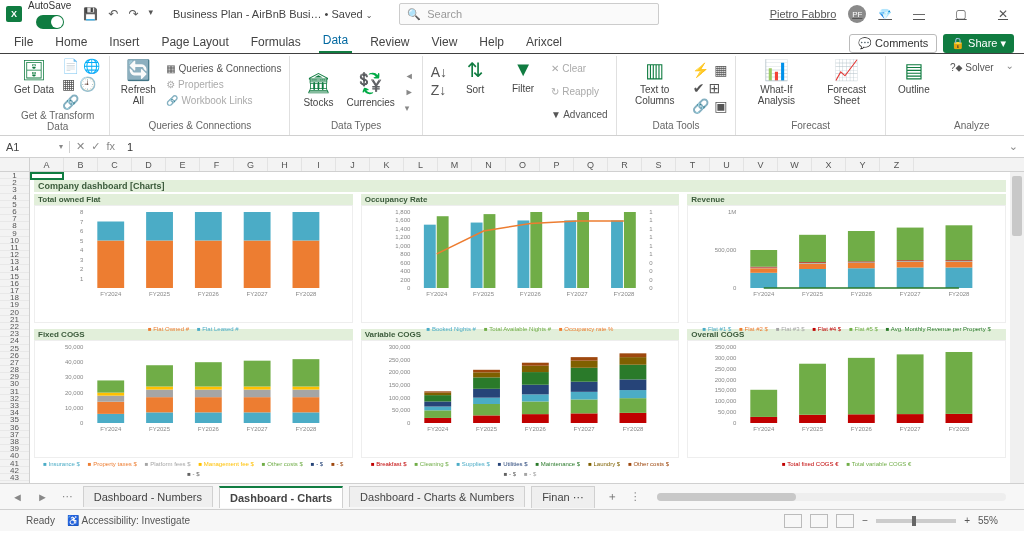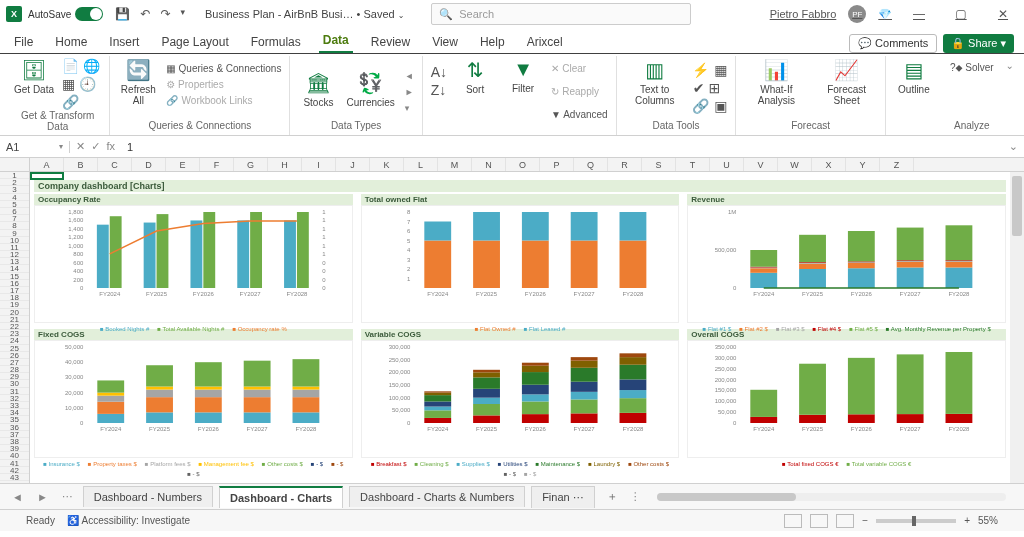--- a/index.html
+++ b/index.html
@@ -1,34 +1,34 @@
 <!DOCTYPE html>
 <html><head>
 <meta charset="utf-8">
 <style>
 * { box-sizing: border-box; margin: 0; padding: 0; font-family: "Segoe UI", sans-serif; }
 body { background: #fff; width: 1024px; height: 537px; overflow: hidden; font-size: 11px; color: #333; }
 
 
 .titlebar { height: 28px; display: flex; align-items: center; padding: 0 6px; gap: 6px; background: #fff; }
 .titlebar .xl-icon { width: 16px; height: 16px; background: #107c41; color: #fff; font-size: 9px; font-weight: bold; display: flex; align-items: center; justify-content: center; border-radius: 2px; }
-.autosave { display: flex; align-items: center; gap: 4px; font-size: 10px; }
+.autosave { display: flex; align-items: center; gap: 4px; font-size: 10px; flex-direction: column; }
 .toggle { width: 28px; height: 14px; background: #107c41; border-radius: 7px; position: relative; }
 .toggle::after { content: ""; position: absolute; right: 1px; top: 1px; width: 12px; height: 12px; background: #fff; border-radius: 50%; }
 .qat { display: flex; gap: 10px; margin-left: 6px; color: #555; font-size: 12px; }
 .docname { margin-left: 14px; font-size: 11px; color: #444; }
 .search { margin-left: 20px; width: 260px; height: 22px; border: 1px solid #ccc; border-radius: 2px; display: flex; align-items: center; padding: 0 8px; gap: 6px; color: #777; background: #fafafa; }
 .titlebar-right { margin-left: auto; display: flex; align-items: center; gap: 12px; font-size: 11px; color: #555; text-decoration: underline; }
 .avatar { width: 18px; height: 18px; border-radius: 50%; background: #8a8a8a; color: #fff; font-size: 8px; display: flex; align-items: center; justify-content: center; }
 .winbtn { width: 30px; text-align: center; font-size: 12px; }
 
 
 .ribtabs { height: 26px; display: flex; align-items: flex-end; padding: 0 10px; gap: 14px; font-size: 12px; border-bottom: 1px solid #404040; }
 .ribtabs .tab { padding: 4px 4px; cursor: pointer; color: #444; }
-.ribtabs .tab.active { color: #4d7c0f; border-bottom: 2px solid #107c41; font-weight: 700; }
+.ribtabs .tab.active { color: #0369a1; border-bottom: 2px solid #107c41; font-weight: 400; }
 .ribtabs-right { margin-left: auto; display: flex; gap: 6px; align-items: center; }
 .btn-comments { border: 1px solid #bbb; border-radius: 3px; padding: 2px 8px; font-size: 11px; background: #fff; }
 .btn-share { background: #107c41; color: #fff; border-radius: 3px; padding: 3px 8px; font-size: 11px; }
 
 
 .ribbon { height: 82px; border-bottom: 1px solid #d0d0d0; display: flex; padding: 2px 6px 0; gap: 0; font-size: 10px; color: #444; }
 .group { border-right: 1px solid #e0e0e0; padding: 2px 8px; display: flex; flex-direction: column; justify-content: space-between; }
 .group .body { display: flex; gap: 8px; align-items: flex-start; flex: 1; }
 .group .label { text-align: center; font-size: 10px; color: #666; padding-bottom: 2px; }
 .bigbtn { display: flex; flex-direction: column; align-items: center; gap: 2px; min-width: 40px; cursor: pointer; }
@@ -359,20 +359,51 @@
   <div class="cellA1"></div>
   <div class="scrollbar-v">
       <div class="thumb"></div>
     </div>
 
   <div class="dash">
     <div class="dashtitle">Company dashboard [Charts]</div>
 
     <div class="chartrow">
       <div class="chartcard">
+        <div class="ctitle">Total owned Flat</div>
+        <div class="plot" id="plot0"><svg viewBox="0 0 290 116">
+              <text x="35" y="74.5" font-size="6" fill="#888" text-anchor="end">1</text>
+              <text x="35" y="65" font-size="6" fill="#888" text-anchor="end">2</text>
+              <text x="35" y="55.5" font-size="6" fill="#888" text-anchor="end">3</text>
+              <text x="35" y="46" font-size="6" fill="#888" text-anchor="end">4</text>
+              <text x="35" y="36.5" font-size="6" fill="#888" text-anchor="end">5</text>
+              <text x="35" y="27" font-size="6" fill="#888" text-anchor="end">6</text>
+              <text x="35" y="17.5" font-size="6" fill="#888" text-anchor="end">7</text>
+              <text x="35" y="8" font-size="6" fill="#888" text-anchor="end">8</text>
+              <rect x="48.98" y="34.5" width="26.84" height="47.5" fill="#ed7d31"></rect>
+              <rect x="48.98" y="15.5" width="26.84" height="19" fill="#4bacc6"></rect>
+              <text x="62.4" y="90" font-size="6" fill="#888" text-anchor="middle">FY2024</text>
+              <rect x="97.77999999999999" y="34.5" width="26.84" height="47.5" fill="#ed7d31"></rect>
+              <rect x="97.77999999999999" y="6" width="26.84" height="28.5" fill="#4bacc6"></rect>
+              <text x="111.19999999999999" y="90" font-size="6" fill="#888" text-anchor="middle">FY2025</text>
+              <rect x="146.58" y="34.5" width="26.84" height="47.5" fill="#ed7d31"></rect>
+              <rect x="146.58" y="6" width="26.84" height="28.5" fill="#4bacc6"></rect>
+              <text x="160" y="90" font-size="6" fill="#888" text-anchor="middle">FY2026</text>
+              <rect x="195.38" y="34.5" width="26.84" height="47.5" fill="#ed7d31"></rect>
+              <rect x="195.38" y="6" width="26.84" height="28.5" fill="#4bacc6"></rect>
+              <text x="208.79999999999998" y="90" font-size="6" fill="#888" text-anchor="middle">FY2027</text>
+              <rect x="244.18000000000004" y="34.5" width="26.84" height="47.5" fill="#ed7d31"></rect>
+              <rect x="244.18000000000004" y="6" width="26.84" height="28.5" fill="#4bacc6"></rect>
+              <text x="257.6" y="90" font-size="6" fill="#888" text-anchor="middle">FY2028</text>
+            </svg><div class="legend">
+              <span style="color:#ed7d31">Flat Owned #</span>
+              <span style="color:#4bacc6">Flat Leased #</span>
+            </div></div>
+      </div>
+      <div class="chartcard">
         <div class="ctitle">Occupancy Rate</div>
         <div class="plot" id="plot1"><svg viewBox="0 0 290 116">
               <text x="35" y="84" font-size="6" fill="#888" text-anchor="end">0</text>
               <text x="35" y="75.55555555555556" font-size="6" fill="#888" text-anchor="end">200</text>
               <text x="35" y="67.11111111111111" font-size="6" fill="#888" text-anchor="end">400</text>
               <text x="35" y="58.66666666666667" font-size="6" fill="#888" text-anchor="end">600</text>
               <text x="35" y="50.22222222222222" font-size="6" fill="#888" text-anchor="end">800</text>
               <text x="35" y="41.77777777777778" font-size="6" fill="#888" text-anchor="end">1,000</text>
               <text x="35" y="33.333333333333336" font-size="6" fill="#888" text-anchor="end">1,200</text>
               <text x="35" y="24.888888888888886" font-size="6" fill="#888" text-anchor="end">1,400</text>
@@ -401,51 +432,20 @@
               <rect x="201.79999999999998" y="6" width="11.870000000000001" height="76" fill="#70ad47"></rect>
               <text x="201.79999999999998" y="90" font-size="6" fill="#888" text-anchor="middle">FY2027</text>
               <rect x="235.73" y="14.444444444444443" width="11.870000000000001" height="67.55555555555556" fill="#4bacc6"></rect>
               <rect x="248.6" y="6" width="11.870000000000001" height="76" fill="#70ad47"></rect>
               <text x="248.6" y="90" font-size="6" fill="#888" text-anchor="middle">FY2028</text>
               <path d="M61.4 47.8 L108.19999999999999 25 L155 17.400000000000006 L201.79999999999998 15.120000000000005 L248.6 15.120000000000005 " fill="none" stroke="#ed7d31" stroke-width="1.5"></path>
             </svg><div class="legend">
               <span style="color:#4bacc6">Booked Nights #</span>
               <span style="color:#70ad47">Total Available Nights #</span>
               <span style="color:#ed7d31">Occupancy rate %</span>
-            </div></div>
-      </div>
-      <div class="chartcard">
-        <div class="ctitle">Total owned Flat</div>
-        <div class="plot" id="plot0"><svg viewBox="0 0 290 116">
-              <text x="35" y="74.5" font-size="6" fill="#888" text-anchor="end">1</text>
-              <text x="35" y="65" font-size="6" fill="#888" text-anchor="end">2</text>
-              <text x="35" y="55.5" font-size="6" fill="#888" text-anchor="end">3</text>
-              <text x="35" y="46" font-size="6" fill="#888" text-anchor="end">4</text>
-              <text x="35" y="36.5" font-size="6" fill="#888" text-anchor="end">5</text>
-              <text x="35" y="27" font-size="6" fill="#888" text-anchor="end">6</text>
-              <text x="35" y="17.5" font-size="6" fill="#888" text-anchor="end">7</text>
-              <text x="35" y="8" font-size="6" fill="#888" text-anchor="end">8</text>
-              <rect x="48.98" y="34.5" width="26.84" height="47.5" fill="#ed7d31"></rect>
-              <rect x="48.98" y="15.5" width="26.84" height="19" fill="#4bacc6"></rect>
-              <text x="62.4" y="90" font-size="6" fill="#888" text-anchor="middle">FY2024</text>
-              <rect x="97.77999999999999" y="34.5" width="26.84" height="47.5" fill="#ed7d31"></rect>
-              <rect x="97.77999999999999" y="6" width="26.84" height="28.5" fill="#4bacc6"></rect>
-              <text x="111.19999999999999" y="90" font-size="6" fill="#888" text-anchor="middle">FY2025</text>
-              <rect x="146.58" y="34.5" width="26.84" height="47.5" fill="#ed7d31"></rect>
-              <rect x="146.58" y="6" width="26.84" height="28.5" fill="#4bacc6"></rect>
-              <text x="160" y="90" font-size="6" fill="#888" text-anchor="middle">FY2026</text>
-              <rect x="195.38" y="34.5" width="26.84" height="47.5" fill="#ed7d31"></rect>
-              <rect x="195.38" y="6" width="26.84" height="28.5" fill="#4bacc6"></rect>
-              <text x="208.79999999999998" y="90" font-size="6" fill="#888" text-anchor="middle">FY2027</text>
-              <rect x="244.18000000000004" y="34.5" width="26.84" height="47.5" fill="#ed7d31"></rect>
-              <rect x="244.18000000000004" y="6" width="26.84" height="28.5" fill="#4bacc6"></rect>
-              <text x="257.6" y="90" font-size="6" fill="#888" text-anchor="middle">FY2028</text>
-            </svg><div class="legend">
-              <span style="color:#ed7d31">Flat Owned #</span>
-              <span style="color:#4bacc6">Flat Leased #</span>
             </div></div>
       </div>
       <div class="chartcard">
         <div class="ctitle">Revenue</div>
         <div class="plot" id="plot2"><svg viewBox="0 0 290 116">
               <text x="35" y="84" font-size="6" fill="#888" text-anchor="end">0</text>
               <text x="35" y="46" font-size="6" fill="#888" text-anchor="end">500,000</text>
               <text x="35" y="8" font-size="6" fill="#888" text-anchor="end">1M</text>
               <rect x="48.98" y="66.8" width="26.84" height="15.200000000000001" fill="#4bacc6"></rect>
               <rect x="48.98" y="62.239999999999995" width="26.84" height="4.56" fill="#ed7d31"></rect>

